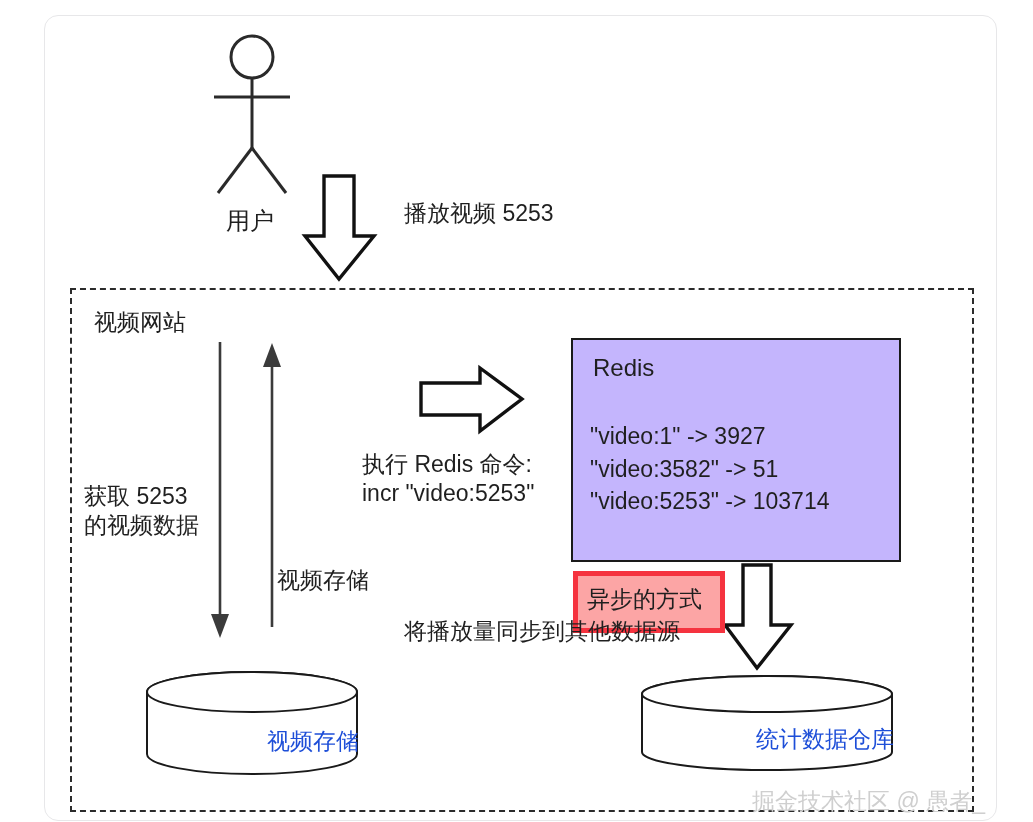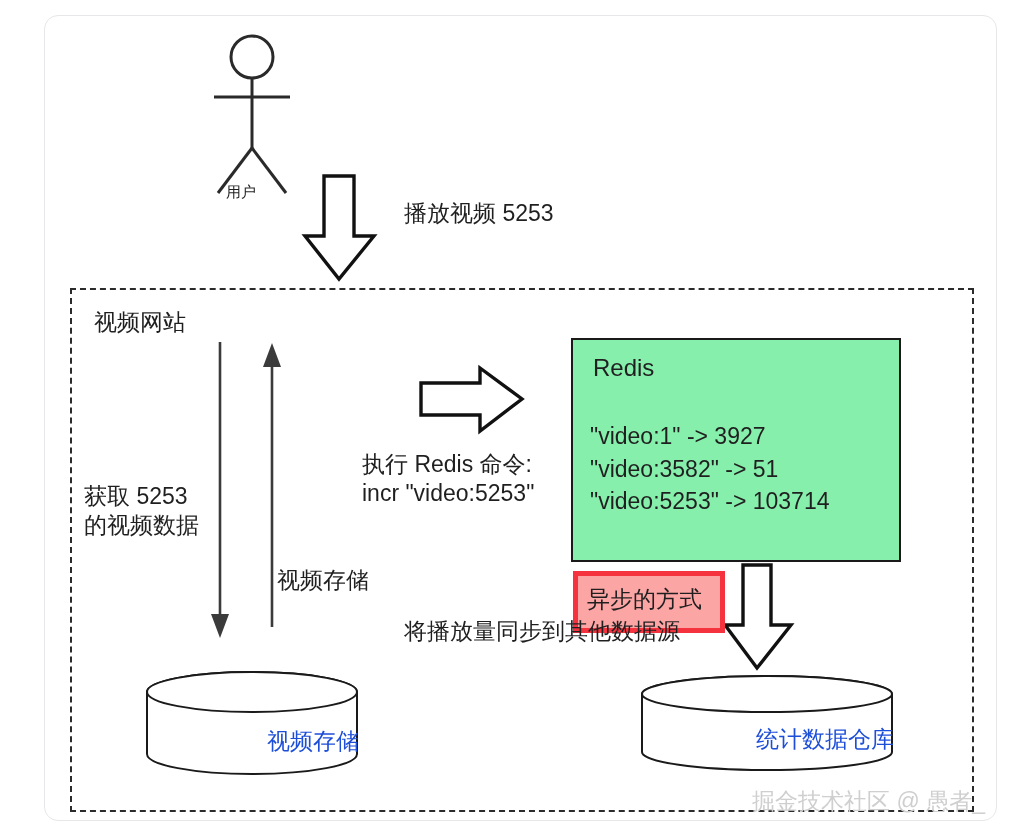--- a/index.html
+++ b/index.html
@@ -42,37 +42,37 @@
     box-sizing: border-box;
     background: transparent;
   }
   .lbl {
     position: absolute;
     color: #1f1f1f;
     white-space: pre;
     line-height: 1.28;
   }
   .lbl-site   { left: 94px;  top: 308px; font-size: 23px; }
-  .lbl-actor  { left: 226px; top: 182px; font-size: 15px; }
+  .lbl-actor  { left: 226px; top: 206px; font-size: 24px; }
   .lbl-play   { left: 404px; top: 199px; font-size: 23px; }
   .lbl-fetch  { left: 84px;  top: 482px; font-size: 23px; }
   .lbl-ret    { left: 277px; top: 566px; font-size: 23px; }
   .lbl-cmd    { left: 362px; top: 450px; font-size: 23px; }
   .lbl-sync   { left: 404px; top: 617px; font-size: 23px; }
 
   
   .redis-box {
     position: absolute;
     left: 571px;
     top: 338px;
     width: 330px;
     height: 224px;
     border: 2px solid #1a1a1a;
     box-sizing: border-box;
-    background: #86efac;
+    background: #c4b5fd;
   }
   .redis-title {
     position: absolute;
     left: 20px;
     top: 14px;
     font-size: 24px;
     color: #1f1f1f;
   }
   .redis-lines {
     position: absolute;

